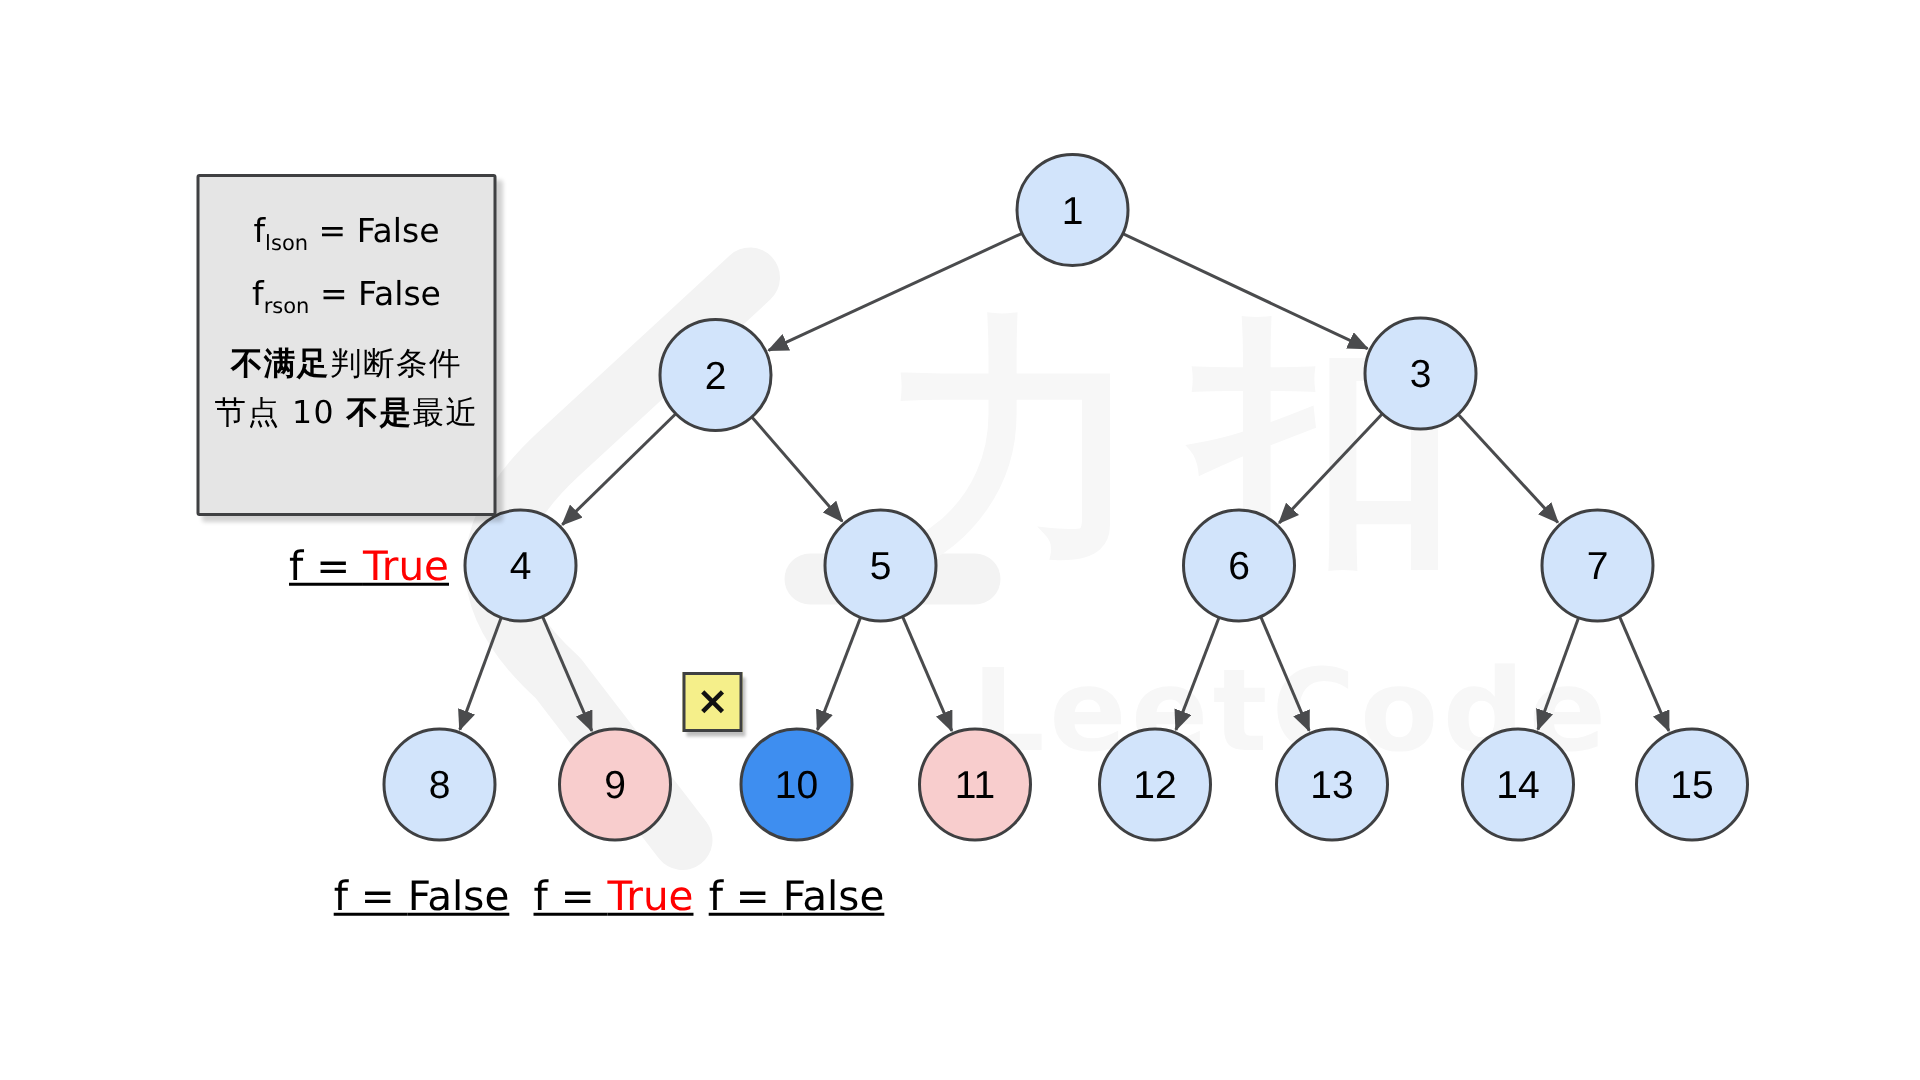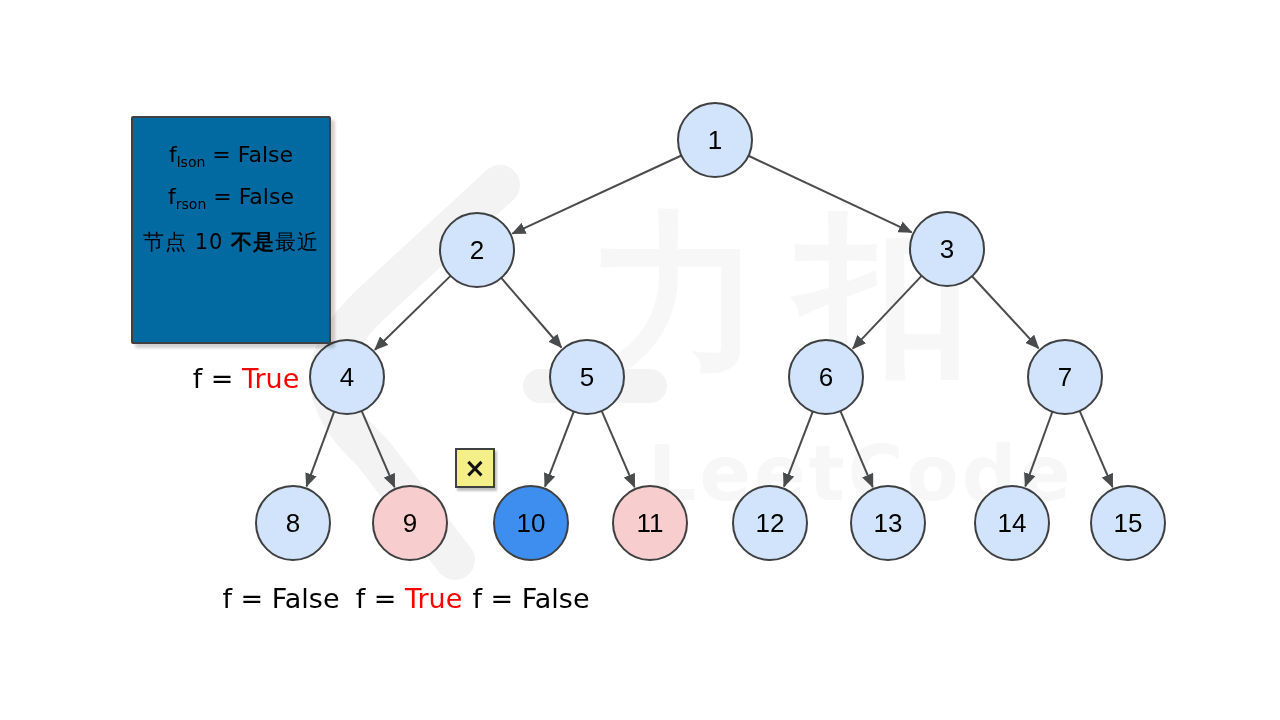--- a/index.html
+++ b/index.html
@@ -13,21 +13,21 @@
            letter-spacing:32px; line-height:1; white-space:nowrap; }
   .wm-en { left:648px; top:436px; font-size:76px; font-weight:bold;
            letter-spacing:3px; line-height:1; white-space:nowrap;
            font-family:"DejaVu Sans", sans-serif;text-align:right; }
   .wm-logo-svg { position:absolute; left:0; top:0; }
   
   .tree-svg { position:absolute; left:0; top:0; }
   
   .note {
     position:absolute; left:131px; top:116px; width:196px; height:224px;
-    background:#0369a1; border:2px solid #3f4042; border-radius:2px;
+    background:#e5e5e5; border:2px solid #3f4042; border-radius:2px;
     box-shadow:4px 4px 3px rgba(0,0,0,0.18);
     text-align:center; color:#000;
   }
   .note-line { line-height:42px; height:42px; font-size:22px; }
   .note-line:first-child { margin-top:16px; }
   .note-line sub { font-size:14px; }
   .note-cjk { line-height:33px; height:33px; font-size:21px; letter-spacing:1px;
               white-space:nowrap; }
   .note-cjk-block { margin-top:8px; }
   .note b { font-weight:bold; }
@@ -35,21 +35,21 @@
   .x-box {
     position:absolute; left:455px; top:448px; width:36px; height:36px;
     background:#f5ef8a; border:2px solid #3f4042;
     box-shadow:2px 3px 2px rgba(0,0,0,0.25);
     display:flex; align-items:center; justify-content:center;
     font-size:26px; font-weight:600; color:#111;
   }
   
   .f-label {
     position:absolute; transform:translate(-50%,-50%);
-    font-size:27px; font-weight:500; color:#000; white-space:nowrap;
+    font-size:27px; font-weight:500; color:#000; white-space:nowrap;text-decoration:underline;
   }
 </style>
 </head>
 <body>
 
 <div class="canvas">
 
   <svg class="wm-logo-svg" width="1280" height="720" aria-hidden="true">
     <path d="M 500 185 L 372 303 Q 330 342 330 378 Q 330 414 372 452 L 455 560" fill="none" stroke="#f3f3f3" stroke-width="40" stroke-linecap="round" stroke-linejoin="round"></path>
     <path d="M 540 386 L 650 386" fill="none" stroke="#f3f3f3" stroke-width="34" stroke-linecap="round"></path>
@@ -140,20 +140,21 @@
           <circle cx="1128" cy="523" r="37" fill="#d2e4fb" stroke="#3f4042" stroke-width="2"></circle>
           <text x="1128" y="523" dy="9" text-anchor="middle" font-family="&quot;Liberation Sans&quot;, sans-serif" font-size="26" fill="#000000">15</text>
         </g>
       </g>
   </svg>
 
   <div class="note">
     <div class="note-line"><span>f</span><sub>lson</sub><span> = False</span></div>
     <div class="note-line"><span>f</span><sub>rson</sub><span> = False</span></div>
     <div class="note-cjk-block">
+      <div class="note-cjk"><b>不满足</b><span>判断条件</span></div>
       <div class="note-cjk"><span>节点 10 </span><b>不是</b><span>最近</span></div>
     </div>
   </div>
 
   <div class="x-box">
     <span>×</span>
   </div>
 
   <div class="f-label" style="left:246px; top:378px;">
     <span>f = </span><span style="color: rgb(255, 0, 0);">True</span>

